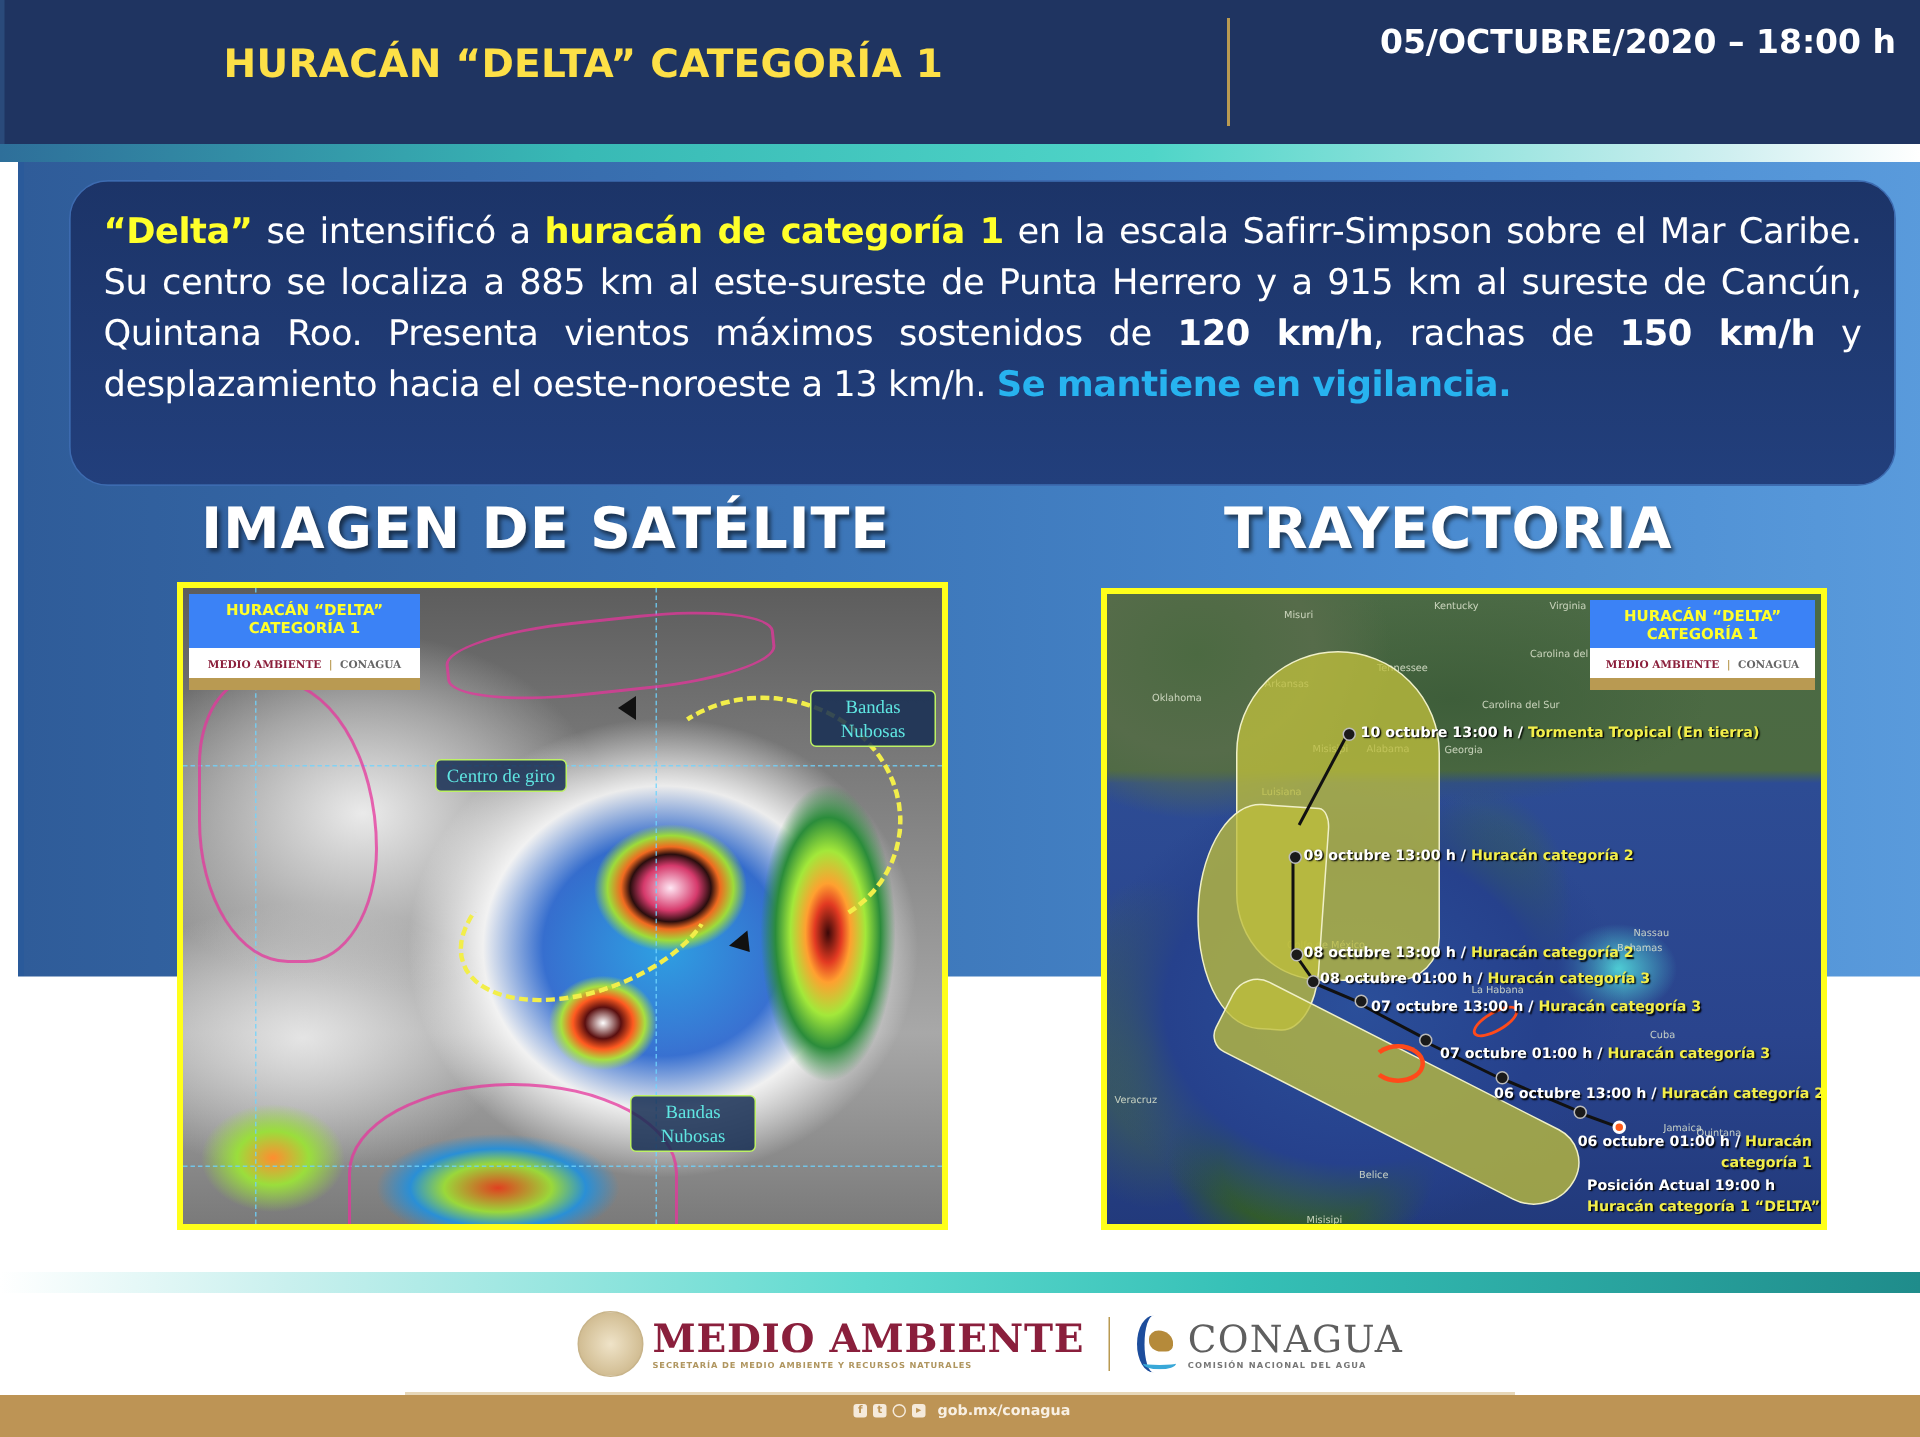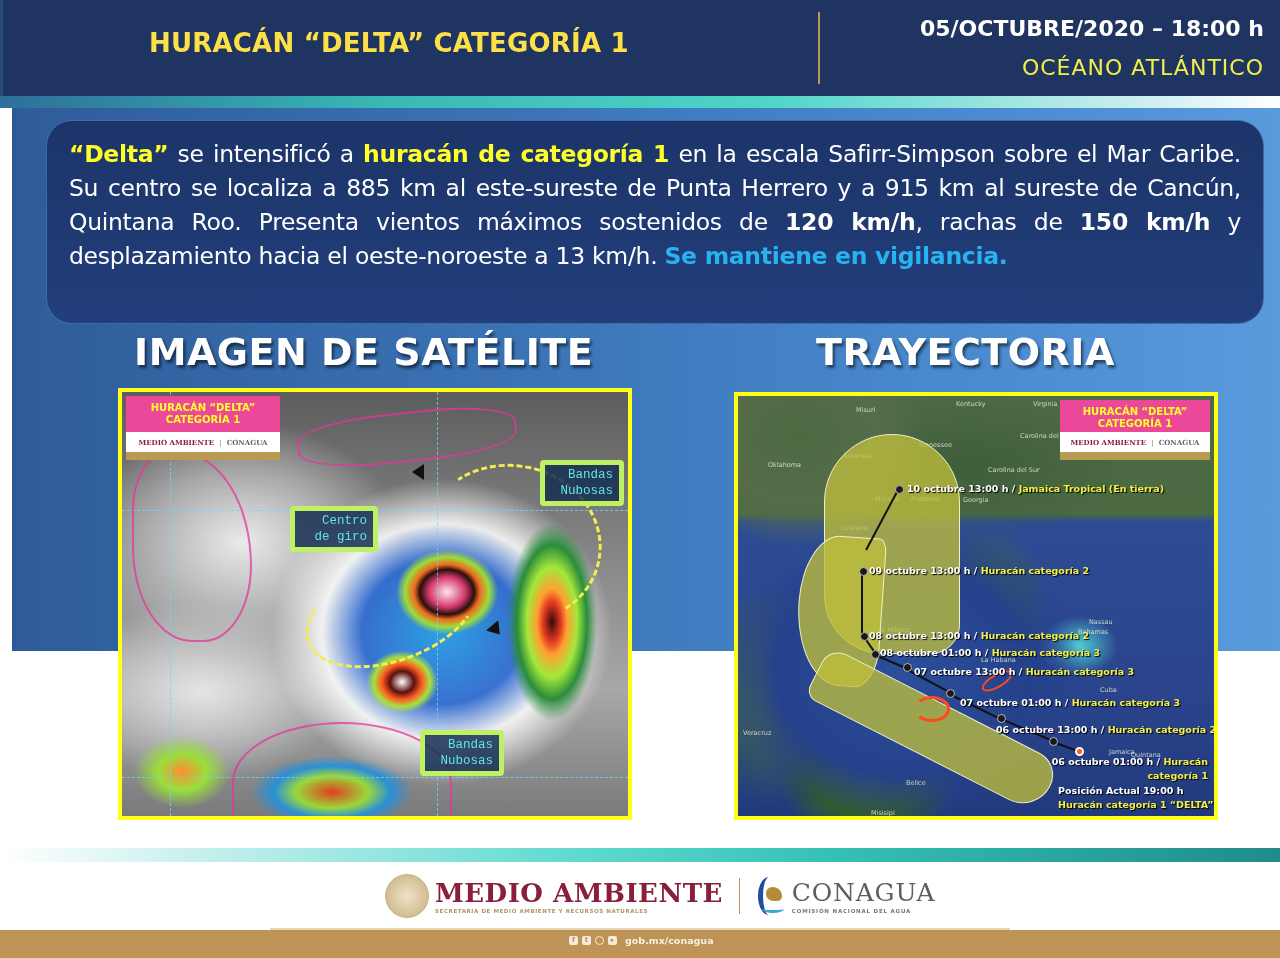--- a/index.html
+++ b/index.html
@@ -47,29 +47,29 @@
       radial-gradient(ellipse 60px 45px at 60px 380px, #ff8d30 0%, #9ade3c 40%, rgba(60,180,230,0) 80%),
       radial-gradient(ellipse 90px 40px at 210px 400px, #e04020 0%, #9ad83a 40%, #2a8fd6 65%, rgba(60,180,230,0) 90%),
       radial-gradient(ellipse 160px 120px at 120px 150px, rgba(240,240,240,0.95) 0%, rgba(200,200,200,0.6) 60%, rgba(120,120,120,0) 100%),
       radial-gradient(ellipse 140px 90px at 80px 300px, rgba(235,235,235,0.9) 0%, rgba(150,150,150,0) 100%),
       linear-gradient(180deg, #5d5d5d 0%, #878787 40%, #a8a8a8 70%, #7a7a7a 100%);
   }
   .sat-grid-h { position: absolute; left: 0; width: 100%; height: 0; border-top: 1px dashed #6fd4ff; opacity: 0.8; }
   .sat-grid-v { position: absolute; top: 0; height: 100%; width: 0; border-left: 1px dashed #6fd4ff; opacity: 0.8; }
   .sat-coast { position: absolute; border: 2px solid #e6369c; border-radius: 40%; opacity: 0.75; }
 
-  .mini-badge { position: absolute; background: #ec4899; }
+  .mini-badge { position: absolute; background: #3b82f6; }
   .mini-badge .mb-title { color: #ffff2a; font-weight: bold; font-size: 10px; text-align: center; line-height: 12px; padding-top: 6px; }
   .mini-badge .mb-logos { position: absolute; left: 0; right: 0; bottom: 8px; height: 20px; background: #ffffff; display: flex; align-items: center; justify-content: center; gap: 5px; font-family: "DejaVu Serif", serif; font-size: 7px; font-weight: bold; }
   .mini-badge .mb-logos .mb-ma { color: #8b1f3b; }
   .mini-badge .mb-logos .mb-sep { color: #b99a52; }
   .mini-badge .mb-logos .mb-co { color: #666666; }
   .mini-badge .mb-foot { position: absolute; left: 0; right: 0; bottom: 0; height: 8px; background: #b99a52; }
 
-  .sat-label { position: absolute; background: rgba(22,46,84,0.85); border: 5px solid #bef264; border-radius: 4px; color: #5fe6e2; font-family: Liberation Mono, monospace; font-size: 12.5px; line-height: 16px; text-align: right; padding: 2px 6px; }
+  .sat-label { position: absolute; background: rgba(22,46,84,0.85); border: 1px solid #bef264; border-radius: 4px; color: #5fe6e2; font-family: Liberation Serif, serif; font-size: 12.5px; line-height: 16px; text-align: center; padding: 2px 6px; }
 
   .yarc { position: absolute; border: 3px dashed #f2ee4a; border-radius: 50%; }
   .tri-arrow { position: absolute; width: 0; height: 0; }
 
   
   .tray-bg { position: absolute; inset: 0;
     background:
       radial-gradient(ellipse 130px 110px at 60px 40px, #4c6a42 0%, #566c4a 60%, rgba(80,100,70,0) 100%),
       radial-gradient(ellipse 170px 70px at 230px 70px, #3e5e3a 0%, rgba(60,90,60,0) 100%),
       radial-gradient(ellipse 180px 150px at 165px 275px, #2b4f9a 0%, #26418c 70%, rgba(40,70,150,0) 100%),
@@ -117,21 +117,20 @@
   .social .ico.round { border-radius: 50%; background: transparent; border: 1.5px solid #f5eadb; }
   .social .url { color: #f8f0e4; font-size: 9.5px; font-weight: bold; margin-left: 4px; }
 </style>
 </head>
 <body>
 
 <div class="header">
   <div class="header-title">HURACÁN “DELTA” CATEGORÍA 1</div>
   <div class="header-divider"></div>
   <div class="header-date">05/OCTUBRE/2020 – 18:00 h</div>
-  <div class="header-ocean">OCÉANO ATLÁNTICO</div>
 </div>
 <div class="stripe-top"></div>
 
 <div class="main">
 
   <div class="summary-box">
     <p class="summary-text"><span class="hl-yellow">“Delta”</span><span> se intensificó a </span><span class="hl-yellow">huracán de categoría 1</span><span> en la escala Safirr-Simpson sobre el Mar Caribe. Su centro se localiza a 885 km al este-sureste de Punta Herrero y a 915 km al sureste de Cancún, Quintana Roo. Presenta vientos máximos sostenidos de </span><span class="hl-bold">120 km/h</span><span>, rachas de </span><span class="hl-bold">150 km/h</span><span> y desplazamiento hacia el oeste-noroeste a 13 km/h. </span><span class="hl-cyan">Se mantiene en vigilancia.</span></p>
   </div>
 
   <div class="section-title title-sat">IMAGEN DE SATÉLITE</div>
@@ -211,21 +210,21 @@
     <div class="tpoint" style="left:157px;top:89px"></div>
     <div class="tpoint" style="left:121px;top:171px"></div>
     <div class="tpoint" style="left:122px;top:236px"></div>
     <div class="tpoint" style="left:133px;top:254px"></div>
     <div class="tpoint" style="left:165px;top:267px"></div>
     <div class="tpoint" style="left:208px;top:293px"></div>
     <div class="tpoint" style="left:259px;top:318px"></div>
     <div class="tpoint" style="left:311px;top:341px"></div>
     <div class="tpoint current" style="left:337px;top:351px"></div>
 
-    <div class="tlabel" style="left:169px;top:87px"><span class="t-date">10 octubre 13:00 h / </span><span class="t-cat">Jamaica Tropical (En tierra)</span></div>
+    <div class="tlabel" style="left:169px;top:87px"><span class="t-date">10 octubre 13:00 h / </span><span class="t-cat">Tormenta Tropical (En tierra)</span></div>
     <div class="tlabel" style="left:131px;top:169px"><span class="t-date">09 octubre 13:00 h / </span><span class="t-cat">Huracán categoría 2</span></div>
     <div class="tlabel" style="left:131px;top:234px"><span class="t-date">08 octubre 13:00 h / </span><span class="t-cat">Huracán categoría 2</span></div>
     <div class="tlabel" style="left:142px;top:251px"><span class="t-date">08 octubre 01:00 h / </span><span class="t-cat">Huracán categoría 3</span></div>
     <div class="tlabel" style="left:176px;top:270px"><span class="t-date">07 octubre 13:00 h / </span><span class="t-cat">Huracán categoría 3</span></div>
     <div class="tlabel" style="left:222px;top:301px"><span class="t-date">07 octubre 01:00 h / </span><span class="t-cat">Huracán categoría 3</span></div>
     <div class="tlabel" style="left:258px;top:328px"><span class="t-date">06 octubre 13:00 h / </span><span class="t-cat">Huracán categoría 2</span></div>
     <div class="tlabel right" style="right:6px;top:360px"><span class="t-date">06 octubre 01:00 h / </span><span class="t-cat">Huracán</span></div>
     <div class="tlabel right" style="right:6px;top:374px"><span class="t-cat">categoría 1</span></div>
     <div class="tlabel" style="left:320px;top:389px"><span class="t-date">Posición Actual 19:00 h</span></div>
     <div class="tlabel" style="left:320px;top:403px"><span class="t-cat">Huracán categoría 1 “DELTA”</span></div>

